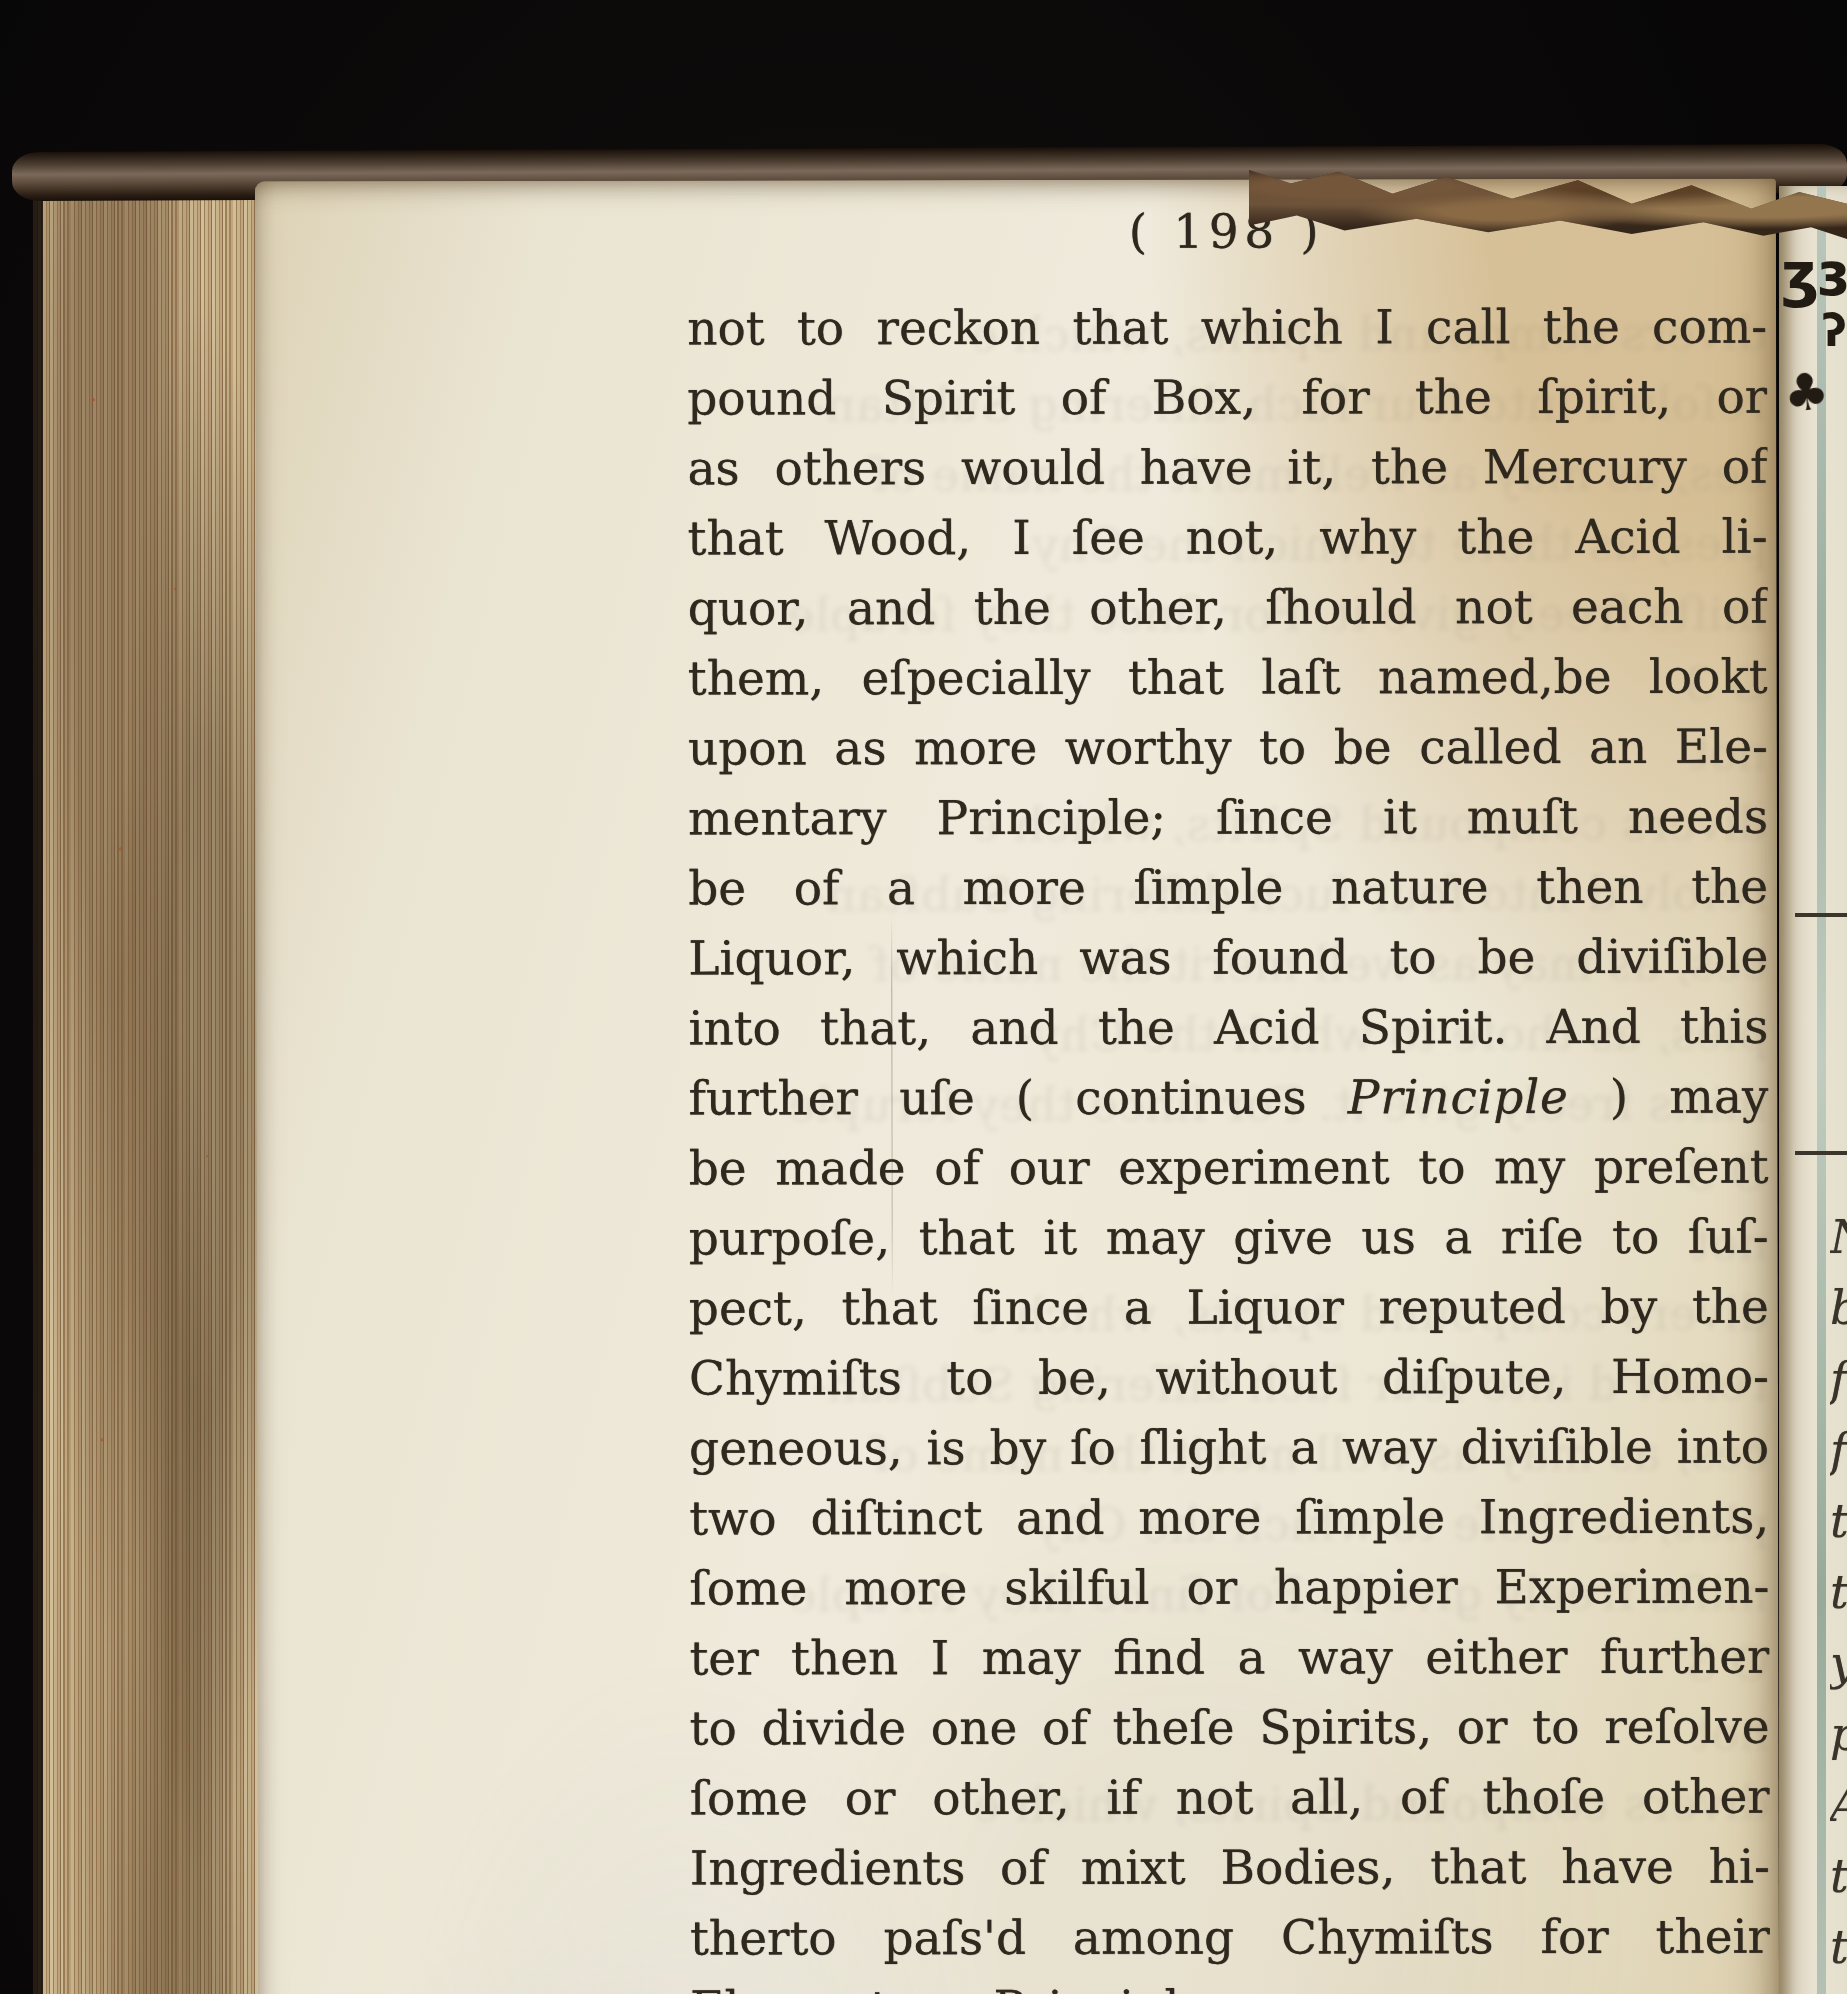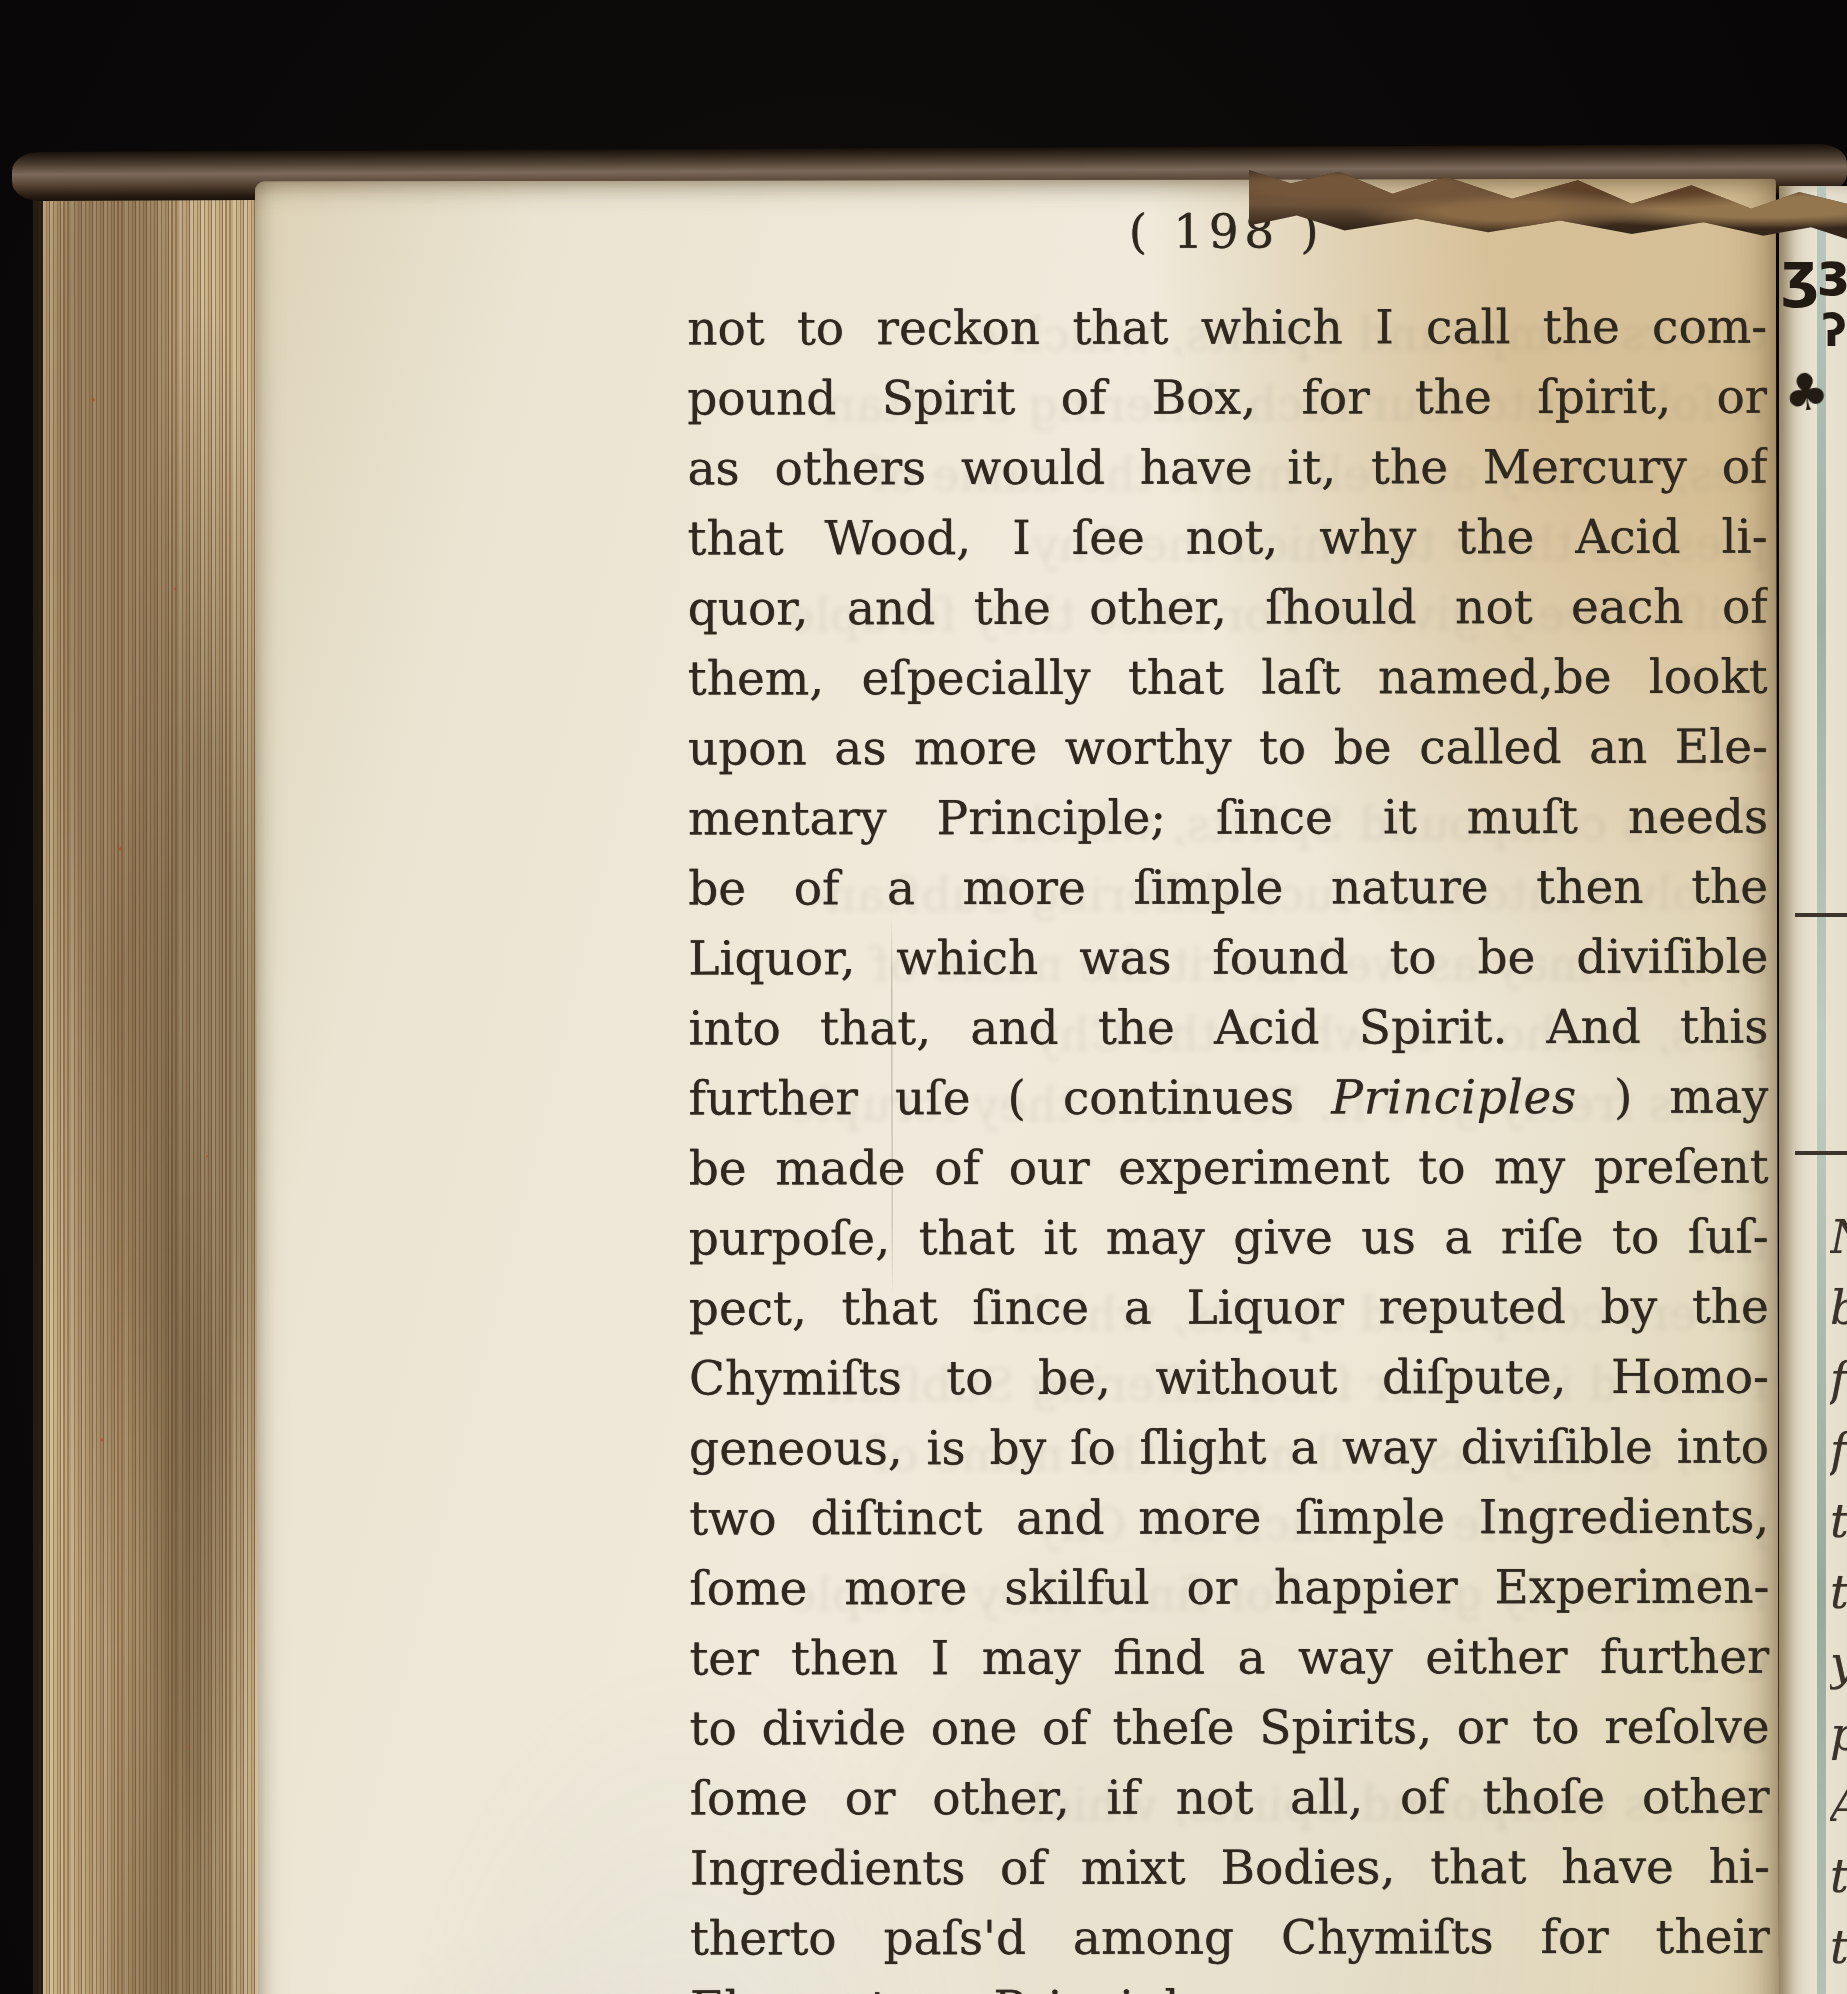--- a/index.html
+++ b/index.html
@@ -138,21 +138,21 @@
         <div class="line">pound Spirit of Box, for the ſpirit, or</div>
         <div class="line">as others would have it, the Mercury of</div>
         <div class="line">that Wood, I ſee not, why the Acid li-</div>
         <div class="line">quor, and the other, ſhould not each of</div>
         <div class="line">them, eſpecially that laſt named,be lookt</div>
         <div class="line">upon as more worthy to be called an Ele-</div>
         <div class="line">mentary Principle; ſince it muſt needs</div>
         <div class="line">be of a more ſimple nature then the</div>
         <div class="line">Liquor, which was found to be diviſible</div>
         <div class="line">into that, and the Acid Spirit.  And this</div>
-        <div class="line">further uſe ( continues <em>Principles</em> ) may</div>
+        <div class="line">further uſe ( continues <em>Principle</em> ) may</div>
         <div class="line">be made of our experiment to my preſent</div>
         <div class="line">purpoſe, that it may give us a riſe to ſuſ-</div>
         <div class="line">pect, that ſince a Liquor reputed by the</div>
         <div class="line">Chymiſts to be, without diſpute, Homo-</div>
         <div class="line">geneous, is by ſo ſlight a way diviſible into</div>
         <div class="line">two diſtinct and more ſimple Ingredients,</div>
         <div class="line">ſome more skilful or happier Experimen-</div>
         <div class="line">ter then I may find a way either further</div>
         <div class="line">to divide one of theſe Spirits, or to reſolve</div>
         <div class="line">ſome or other, if not all, of thoſe other</div>

